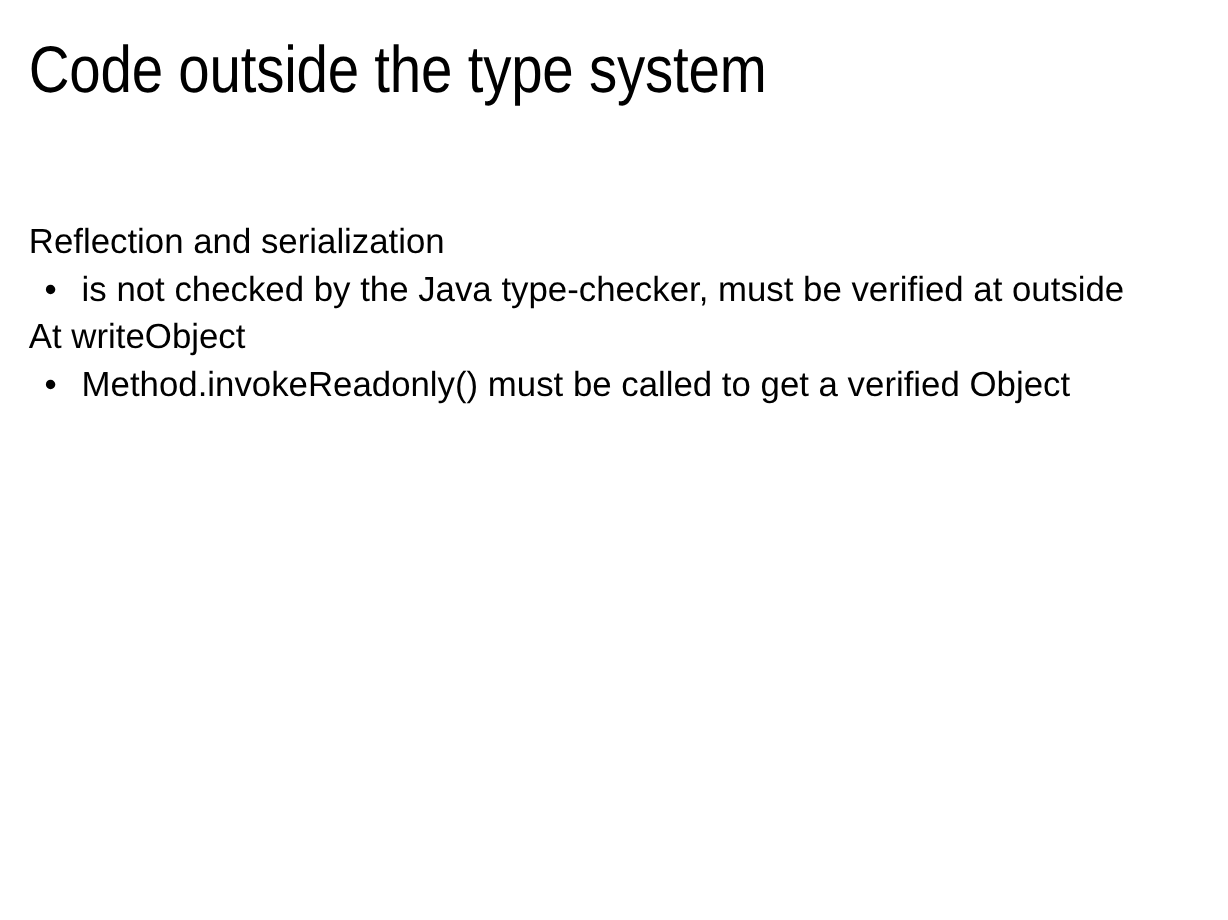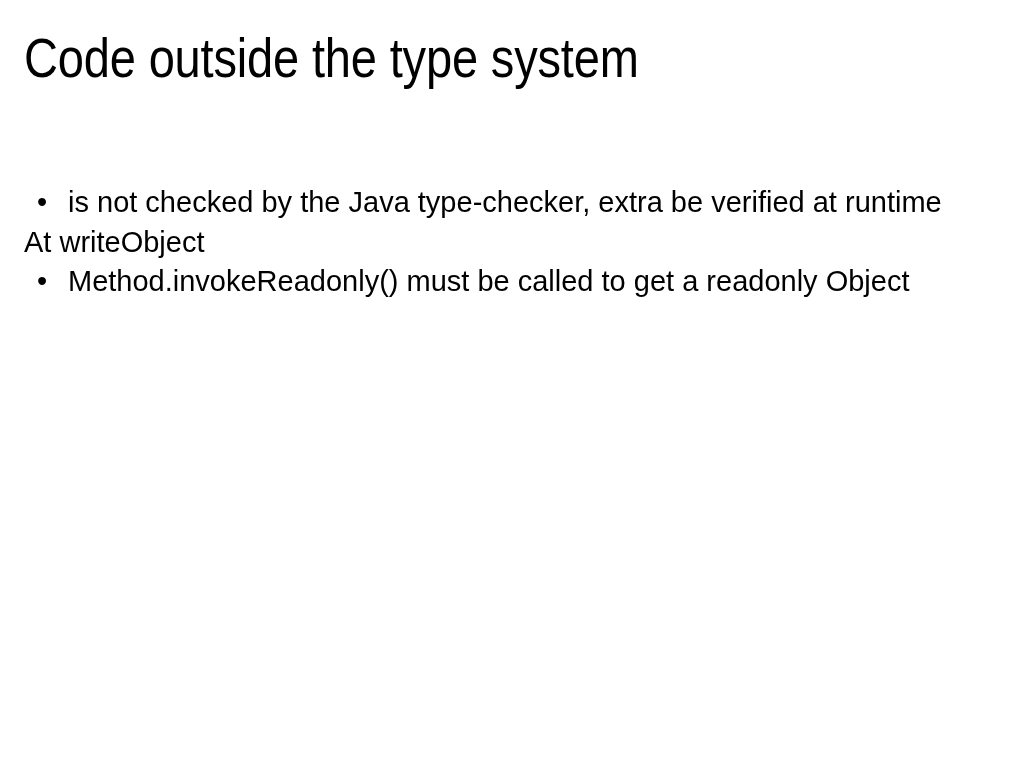--- a/index.html
+++ b/index.html
@@ -79,29 +79,30 @@
 </style>
 </head>
 <body>
 
 <div class="slide">
 
   <div class="slide-title">Code outside the type system</div>
 
   <div class="body-block">
 
+    <div class="para">Reflection and serialization</div>
 
     <div class="bullet-item">
       <span class="bullet-dot">•</span>
-      <span class="bullet-text">is not checked by the Java type-checker, extra be verified at runtime</span>
+      <span class="bullet-text">is not checked by the Java type-checker, must be verified at outside</span>
     </div>
 
     <div class="para">At writeObject</div>
 
     <div class="bullet-item">
       <span class="bullet-dot">•</span>
-      <span class="bullet-text">Method.invokeReadonly() must be called to get a readonly Object</span>
+      <span class="bullet-text">Method.invokeReadonly() must be called to get a verified Object</span>
     </div>
 
 
   </div>
 
 </div>
 
 </body></html>

